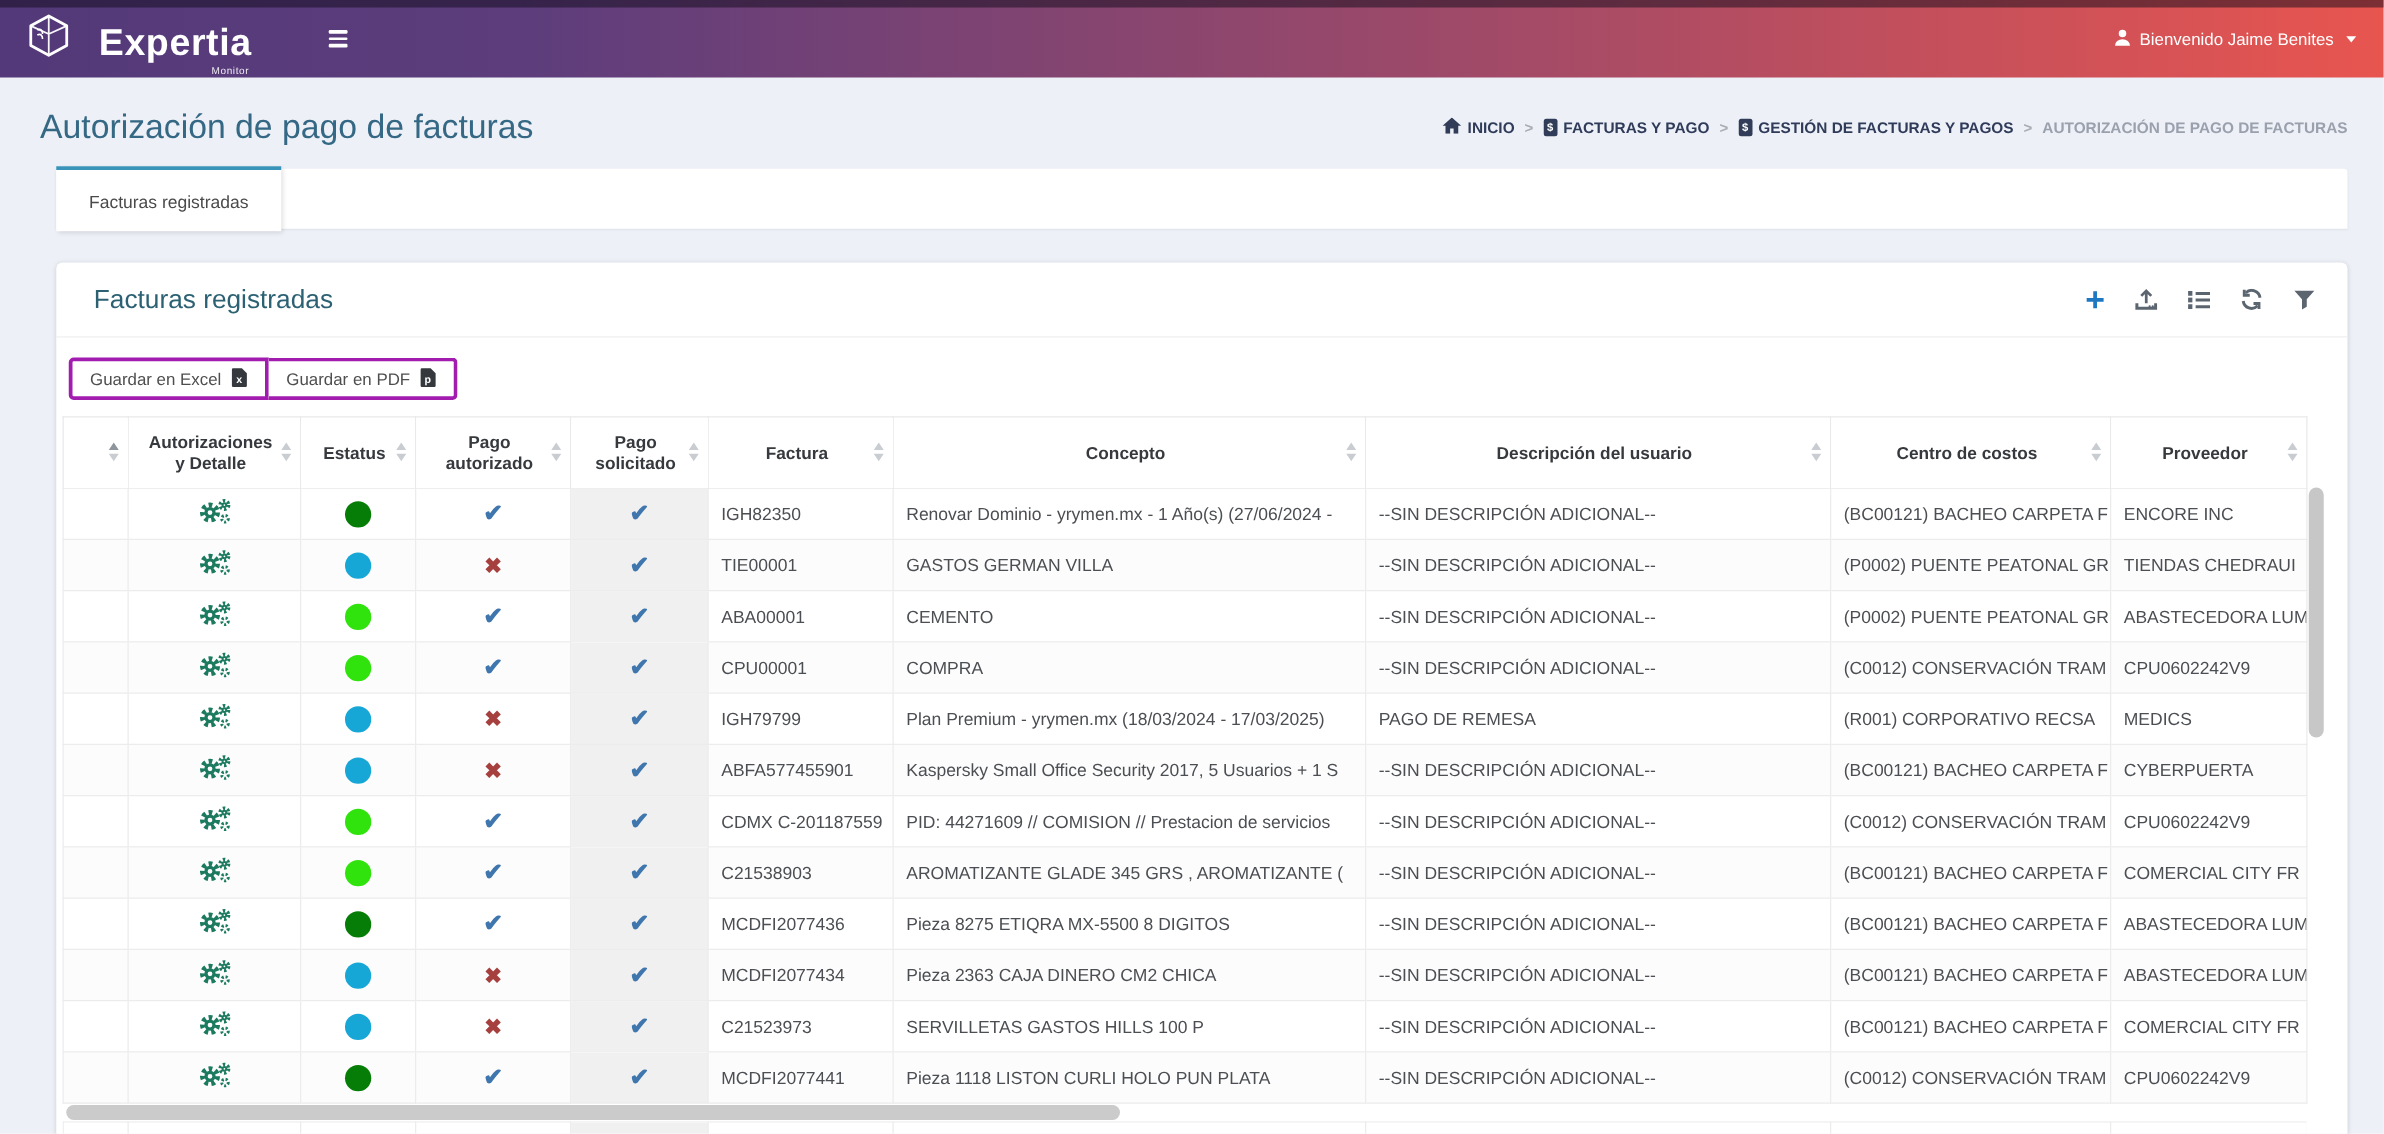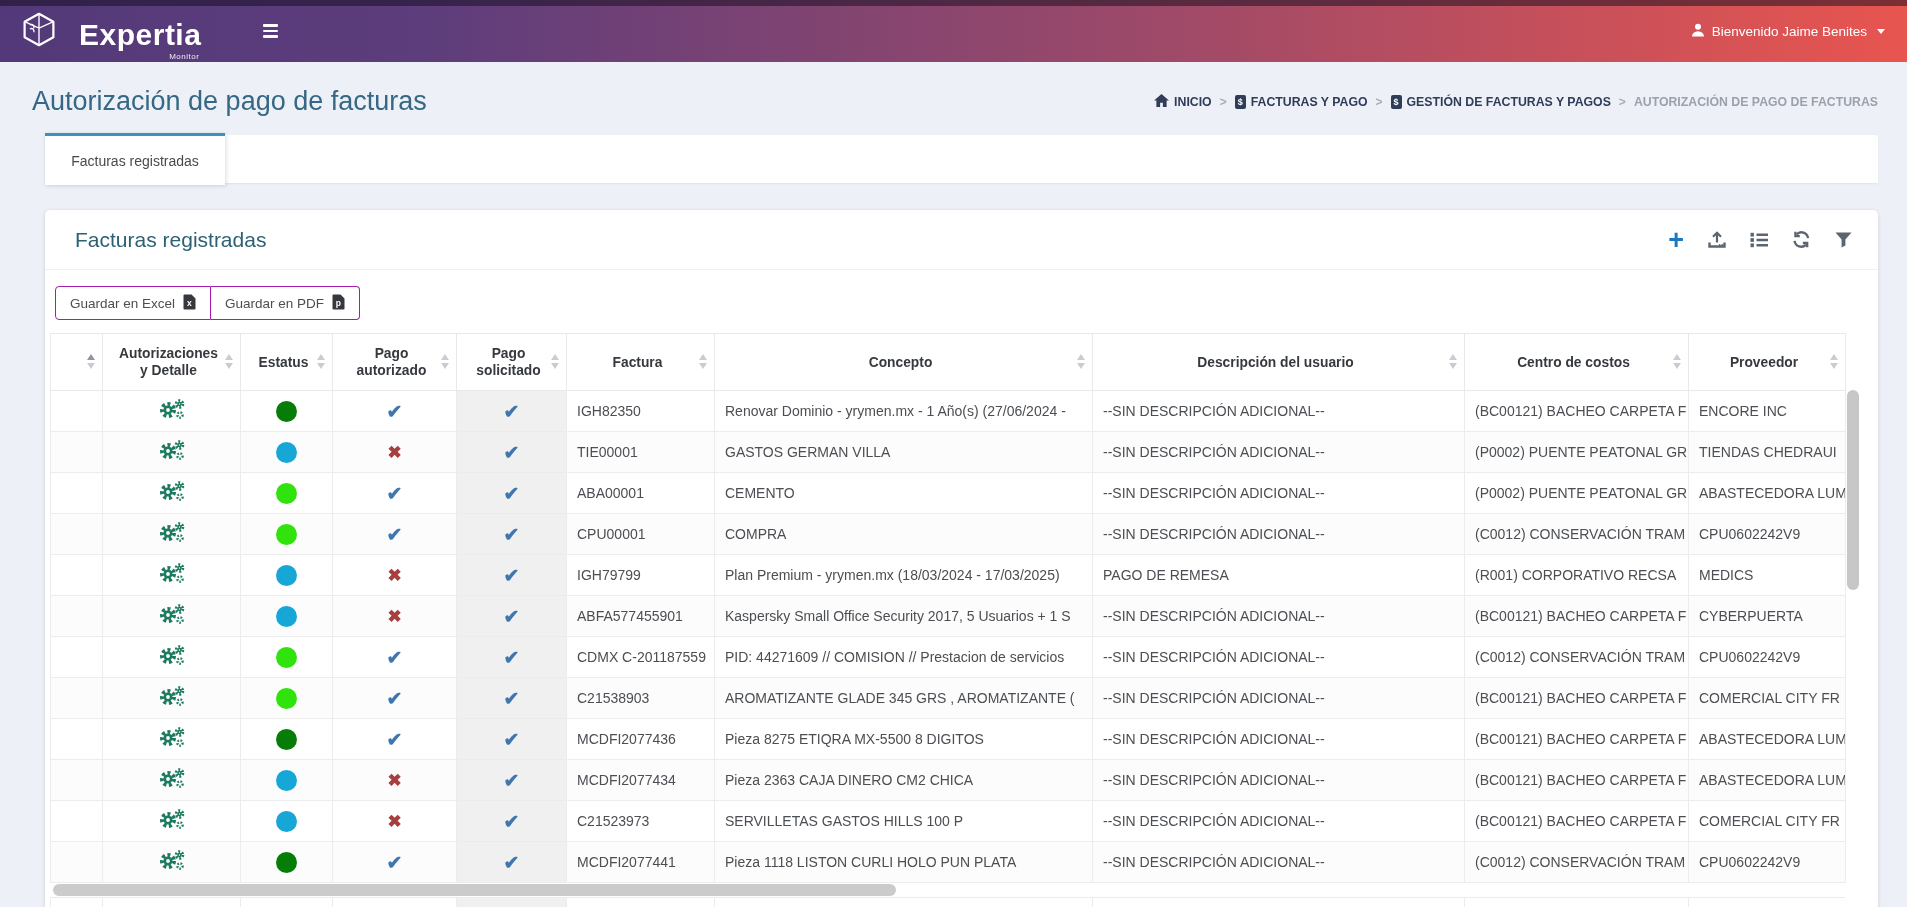--- a/index.html
+++ b/index.html
@@ -39,21 +39,21 @@
   
   .panel{margin:27px 29px 0 45px; background:#fff; border-radius:5px; box-shadow:0 1px 4px rgba(0,0,0,.13); height:720px; position:relative;}
   .panel-head{display:flex; justify-content:space-between; align-items:center; height:60px; padding:0 26px 0 30px; border-bottom:1px solid #f0f0f2;}
   .panel-title{font-size:21px; color:#2c6173; font-weight:400;}
   .toolbar{display:flex; align-items:center; gap:24px;}
   .tool{cursor:pointer; display:flex; align-items:center;}
   .plus-glyph{color:#1d78c1; font-size:27px; font-weight:bold; line-height:20px;}
 
   .panel-controls{display:flex; justify-content:space-between; align-items:center; padding:16px 26px 13px 10px;}
   .btn-group{display:flex;}
-  .btn{height:34px; padding:0 14px; background:#fff; border:1px solid #a21caf; font-size:13.5px; color:#4e4e4e;
+  .btn{height:34px; padding:0 14px; background:#fff; border:3px solid #a21caf; font-size:13.5px; color:#4e4e4e;
        display:flex; align-items:center; gap:8px; cursor:pointer; font-family:"Liberation Sans",sans-serif;}
   .btn:first-child{border-radius:4px 0 0 4px;}
   .btn:last-child{border-radius:0 4px 4px 0; border-left:none;}
   .search{display:flex; align-items:center; gap:10px; font-size:14px; color:#43464b;}
   .search input{width:215px; height:36px; border:1px solid #c6cacd; border-radius:5px; padding:0 9px; font-size:14px; font-family:"Liberation Sans",sans-serif; outline:none;}
 
   
   .table-wrap{position:relative; margin-left:5px;}
   table{border-collapse:collapse; table-layout:fixed; width:1795px; font-size:14px; color:#4b4e52;padding-left:12px;}
   thead th{height:57px; border:1px solid #e9e9e9; background:#fff; font-weight:bold; color:#36393d; font-size:13.8px;

